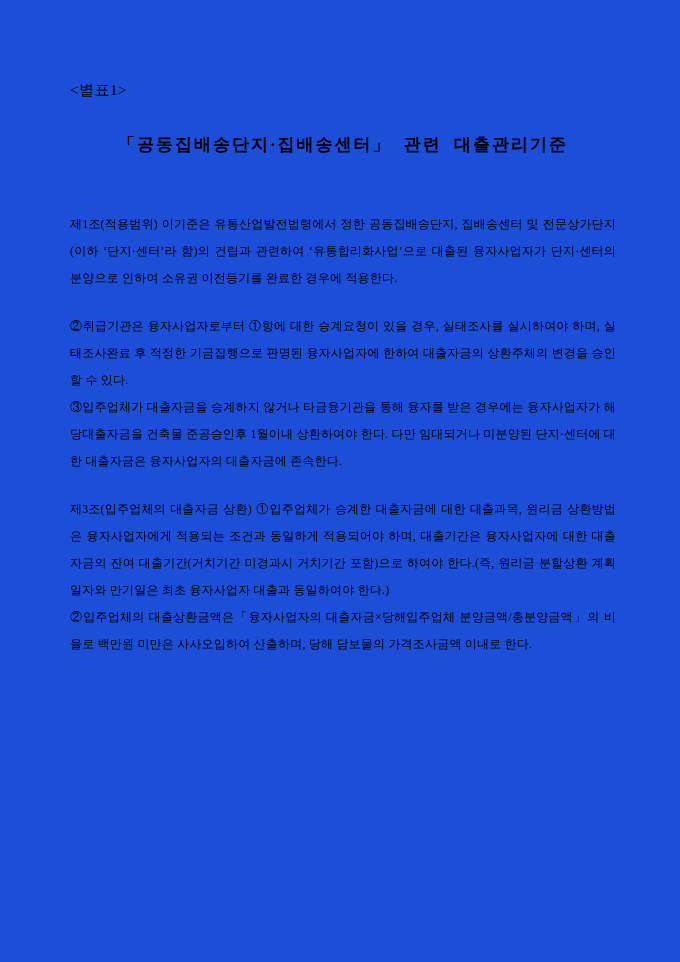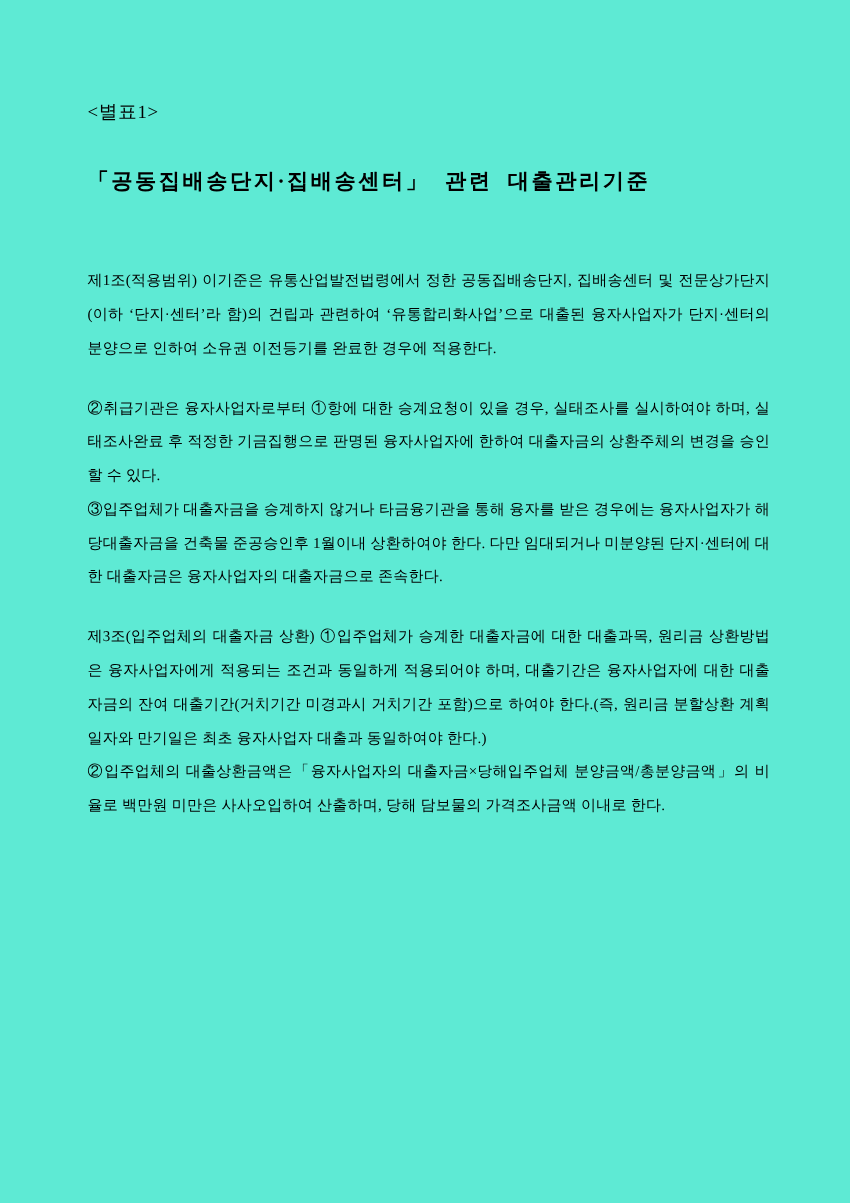--- a/index.html
+++ b/index.html
@@ -4,21 +4,21 @@
 <style>
   html, body {
     margin: 0;
     padding: 0;
     background: #ffffff;
   }
   .page {
     position: relative;
     width: 680px;
     height: 962px;
-    background: #5eead4;
+    background: #1d4ed8;
     color: #000000;
     font-family: "Liberation Serif", "DejaVu Serif", serif;
     overflow: hidden;
     box-sizing: border-box;
   }
   .content {
     position: absolute;
     left: 70px;
     top: 80px;
     width: 546px;
@@ -27,20 +27,21 @@
     font-size: 15px;
     line-height: 20px;
     letter-spacing: 0.5px;
     text-align: left;
   }
   .doc-title {
     margin-top: 32px;
     font-size: 17px;
     line-height: 26px;
     font-weight: bold;
+    text-align: center;
     letter-spacing: 2px;
     word-spacing: 6px;
     white-space: nowrap;
     font-family: Liberation Serif, serif;
   }
   .doc-body {
     margin-top: 53px;
     font-size: 12px;
     line-height: 27px;
   }
@@ -70,21 +71,21 @@
     <div class="doc-title">「공동집배송단지·집배송센터」 관련 대출관리기준</div>
 
     <div class="doc-body">
 
       <div class="article">
         <p class="para">제1조(적용범위) 이기준은 유통산업발전법령에서 정한 공동집배송단지, 집배송센터 및 전문상가단지(이하 ‘단지·센터’라 함)의 건립과 관련하여 ‘유통합리화사업’으로 대출된 융자사업자가 단지·센터의 분양으로 인하여 소유권 이전등기를 완료한 경우에 적용한다.</p>
       </div>
 
       <div class="article">
         <p class="para">②취급기관은 융자사업자로부터 ①항에 대한 승계요청이 있을 경우, 실태조사를 실시하여야 하며, 실태조사완료 후 적정한 기금집행으로 판명된 융자사업자에 한하여 대출자금의 상환주체의 변경을 승인할 수 있다.</p>
-        <p class="para">③입주업체가 대출자금을 승계하지 않거나 타금융기관을 통해 융자를 받은 경우에는 융자사업자가 해당대출자금을 건축물 준공승인후 1월이내 상환하여야 한다. 다만 임대되거나 미분양된 단지·센터에 대한 대출자금은 융자사업자의 대출자금으로 존속한다.</p>
+        <p class="para">③입주업체가 대출자금을 승계하지 않거나 타금융기관을 통해 융자를 받은 경우에는 융자사업자가 해당대출자금을 건축물 준공승인후 1월이내 상환하여야 한다. 다만 임대되거나 미분양된 단지·센터에 대한 대출자금은 융자사업자의 대출자금에 존속한다.</p>
       </div>
 
       <div class="article">
         <p class="para">제3조(입주업체의 대출자금 상환) ①입주업체가 승계한 대출자금에 대한 대출과목, 원리금 상환방법은 융자사업자에게 적용되는 조건과 동일하게 적용되어야 하며, 대출기간은 융자사업자에 대한 대출자금의 잔여 대출기간(거치기간 미경과시 거치기간 포함)으로 하여야 한다.(즉, 원리금 분할상환 계획일자와 만기일은 최초 융자사업자 대출과 동일하여야 한다.)</p>
         <p class="para">②입주업체의 대출상환금액은「융자사업자의 대출자금×당해입주업체 분양금액/총분양금액」의 비율로 백만원 미만은 사사오입하여 산출하며, 당해 담보물의 가격조사금액 이내로 한다.</p>
       </div>
 
     </div>
   </div>
 </div>

